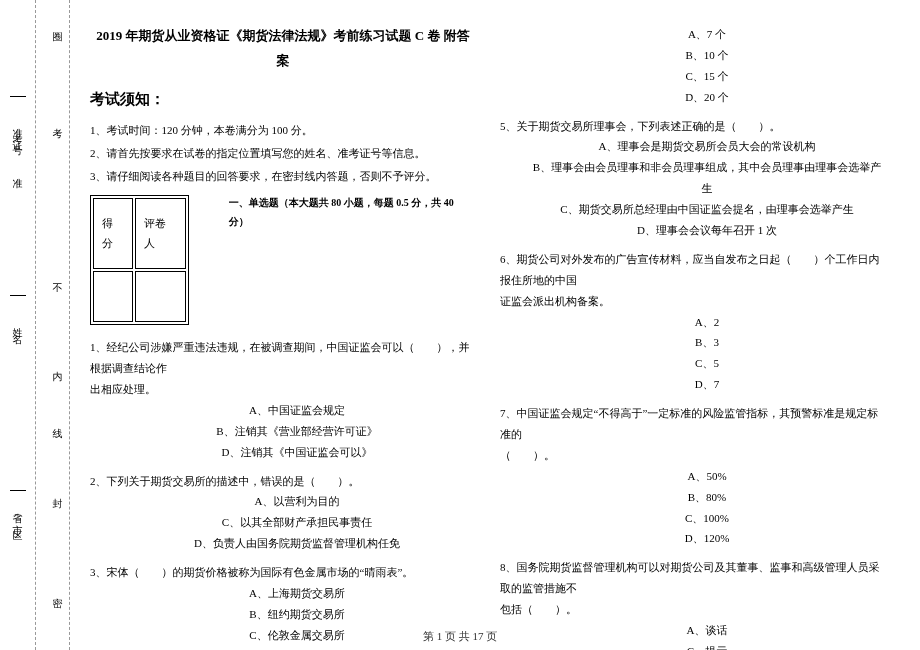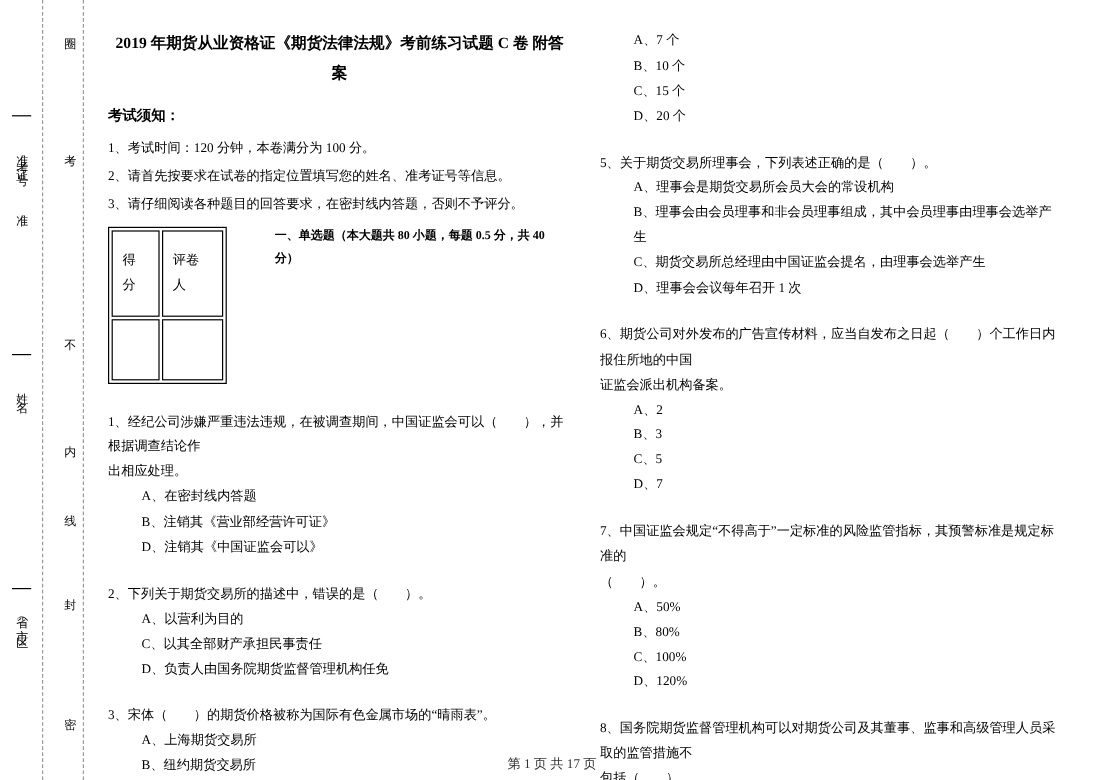--- a/index.html
+++ b/index.html
@@ -67,21 +67,21 @@
       line-height: 1.9;
     }
     .title {
       font-weight: bold;
       font-size: 13px;
       text-align: center;
       margin-bottom: 12px;
     }
     .notice-title {
       font-weight: bold;
-      font-size: 12px;
+      font-size: 15px;
       margin-bottom: 6px;
     }
     .notice-line { margin-bottom: 2px; }
     .score-box {
       display: inline-block;
       border: 1px solid #000;
       margin-top: 6px;
       margin-bottom: 4px;
     }
     .score-box td {
@@ -90,22 +90,22 @@
       font-size: 11px;
     }
     .section-title {
       font-weight: bold;
       font-size: 10px;
       display: inline-block;
       margin-left: 40px;
       vertical-align: top;
       padding-top: 4px;
     }
-    .q { margin-top: 18px; }
-    .opt { padding-left: 28px; }
+    .q { margin-top: 8px; }
+    .opt { padding-left: 28px; text-align: center; }
     .footer {
       position: absolute;
       bottom: 6px;
       left: 0;
       width: 100%;
       text-align: center;
       font-size: 11px;
       color: #333;
     }
     .row-flex { display: flex; align-items: flex-start; }
@@ -151,21 +151,21 @@
           <td>&nbsp;</td>
         </tr>
       </tbody>
         </table>
       <span class="section-title">一、单选题（本大题共 80 小题，每题 0.5 分，共 40 分）</span>
     </div>
 
     <div class="q">
       <div>1、经纪公司涉嫌严重违法违规，在被调查期间，中国证监会可以（　　），并根据调查结论作</div>
       <div>出相应处理。</div>
-      <div class="opt">A、在密封线内答题</div>
+      <div class="opt">A、中国证监会规定</div>
       <div class="opt">B、注销其《营业部经营许可证》</div>
       <div class="opt">D、注销其《中国证监会可以》</div>
     </div>
 
     <div class="q">
       <div>2、下列关于期货交易所的描述中，错误的是（　　）。</div>
       <div class="opt">A、以营利为目的</div>
       <div class="opt">C、以其全部财产承担民事责任</div>
       <div class="opt">D、负责人由国务院期货监督管理机构任免</div>
     </div>

